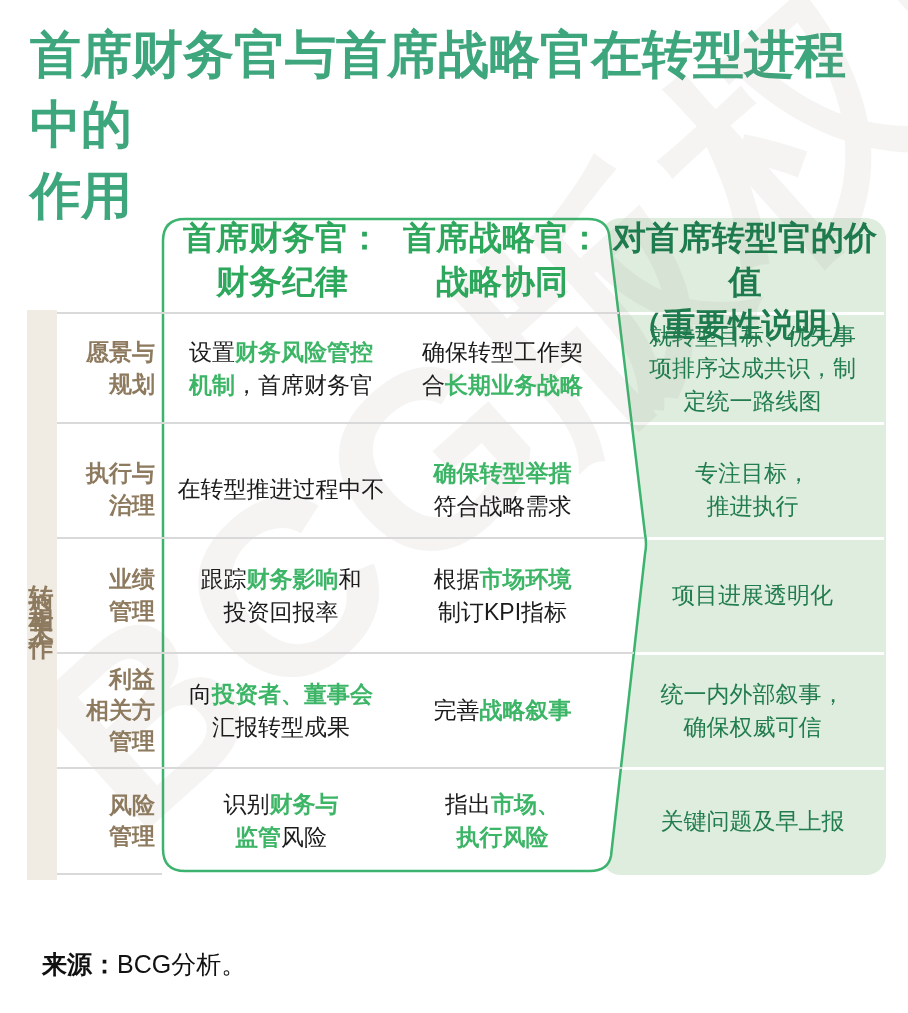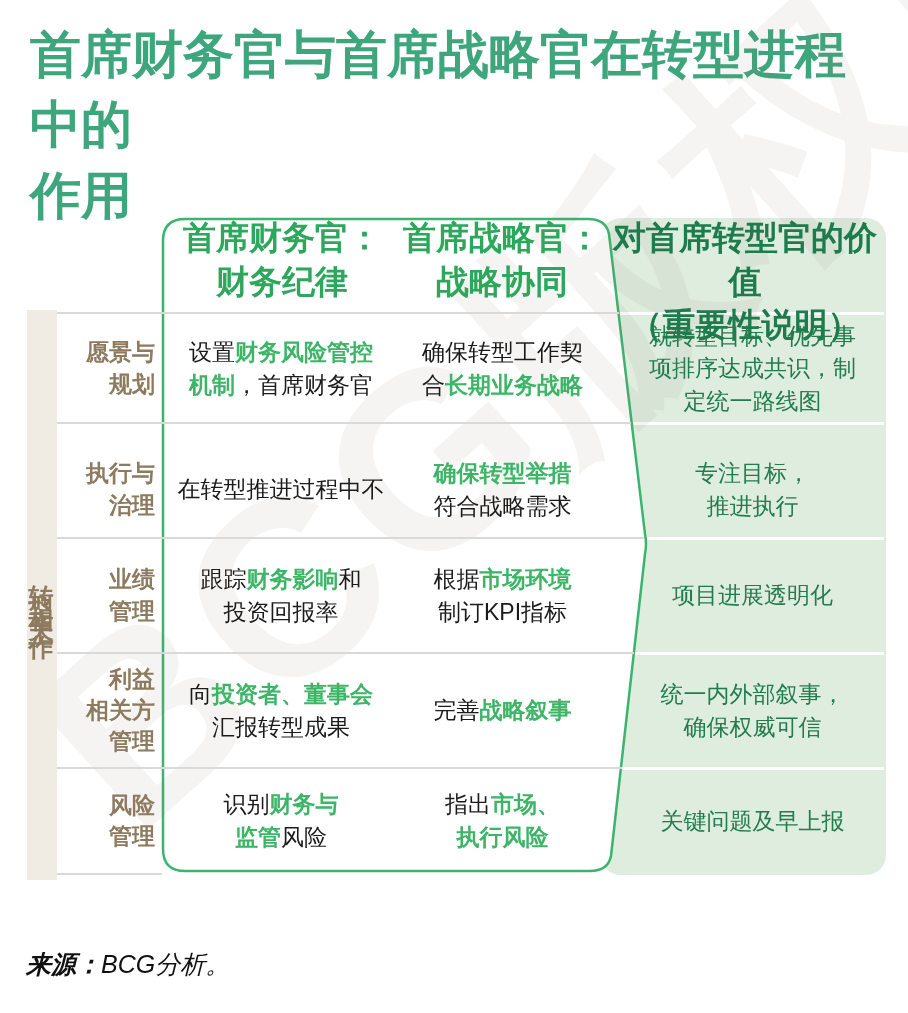--- a/index.html
+++ b/index.html
@@ -68,21 +68,21 @@
         font-size:23px;line-height:1.42;color:#1B1B1B;}
   .cell.label{width:105px;align-items:flex-end;text-align:right;padding-right:7px;
         font-weight:bold;color:#8D7A5F;line-height:1.35;box-sizing:border-box;}
   .cell.cfo{width:238px;align-items:center;text-align:center;}
   .cell.cso{width:205px;align-items:center;text-align:left;}
   .cell.value{width:281px;align-items:center;text-align:center;
         color:#217C4E;padding-left:14px;box-sizing:border-box;}
   .cell .g{color:#3CB566;font-weight:bold;}
 
   
-  #footer{left:26px;top:948px;font-size:25px;color:#111;font-style:italic;}
+  #footer{left:42px;top:948px;font-size:25px;color:#111;}
   #footer .src-label{font-weight:bold;}
 </style>
 </head>
 <body>
 
 <div id="title" class="abs">
     <div>首席财务官与首席战略官在转型进程中的</div>
     <div>作用</div>
   </div>
 

